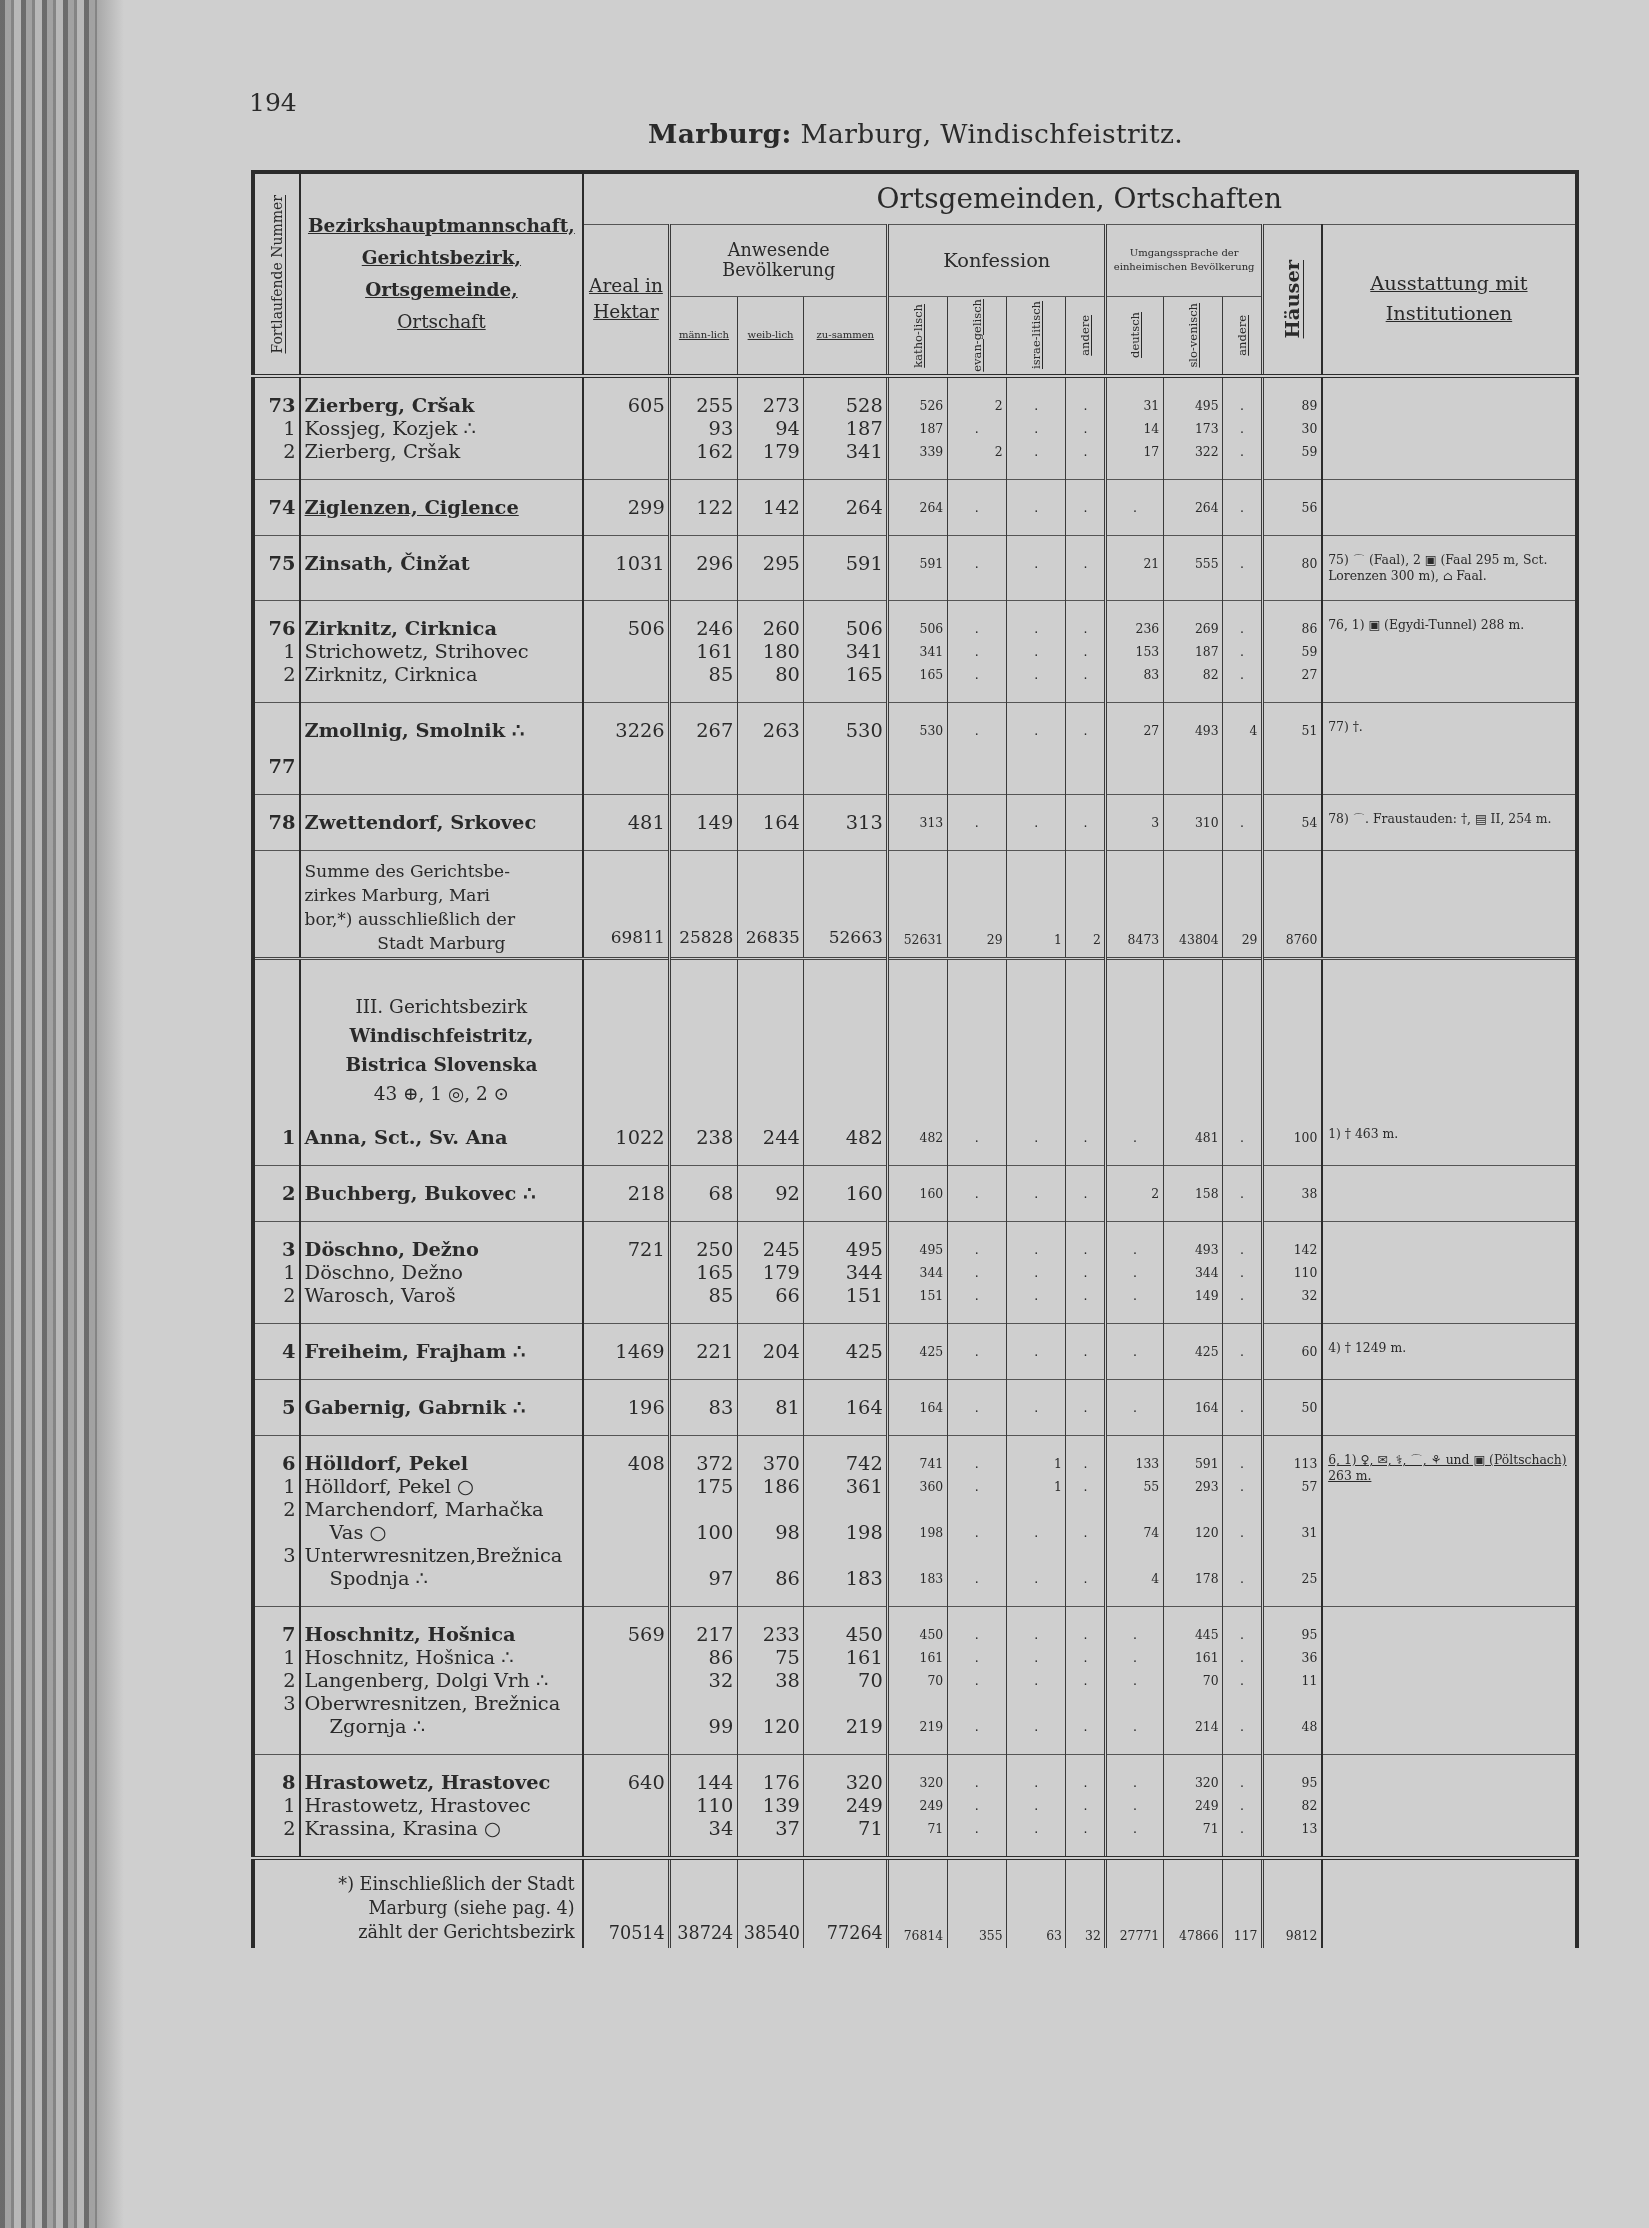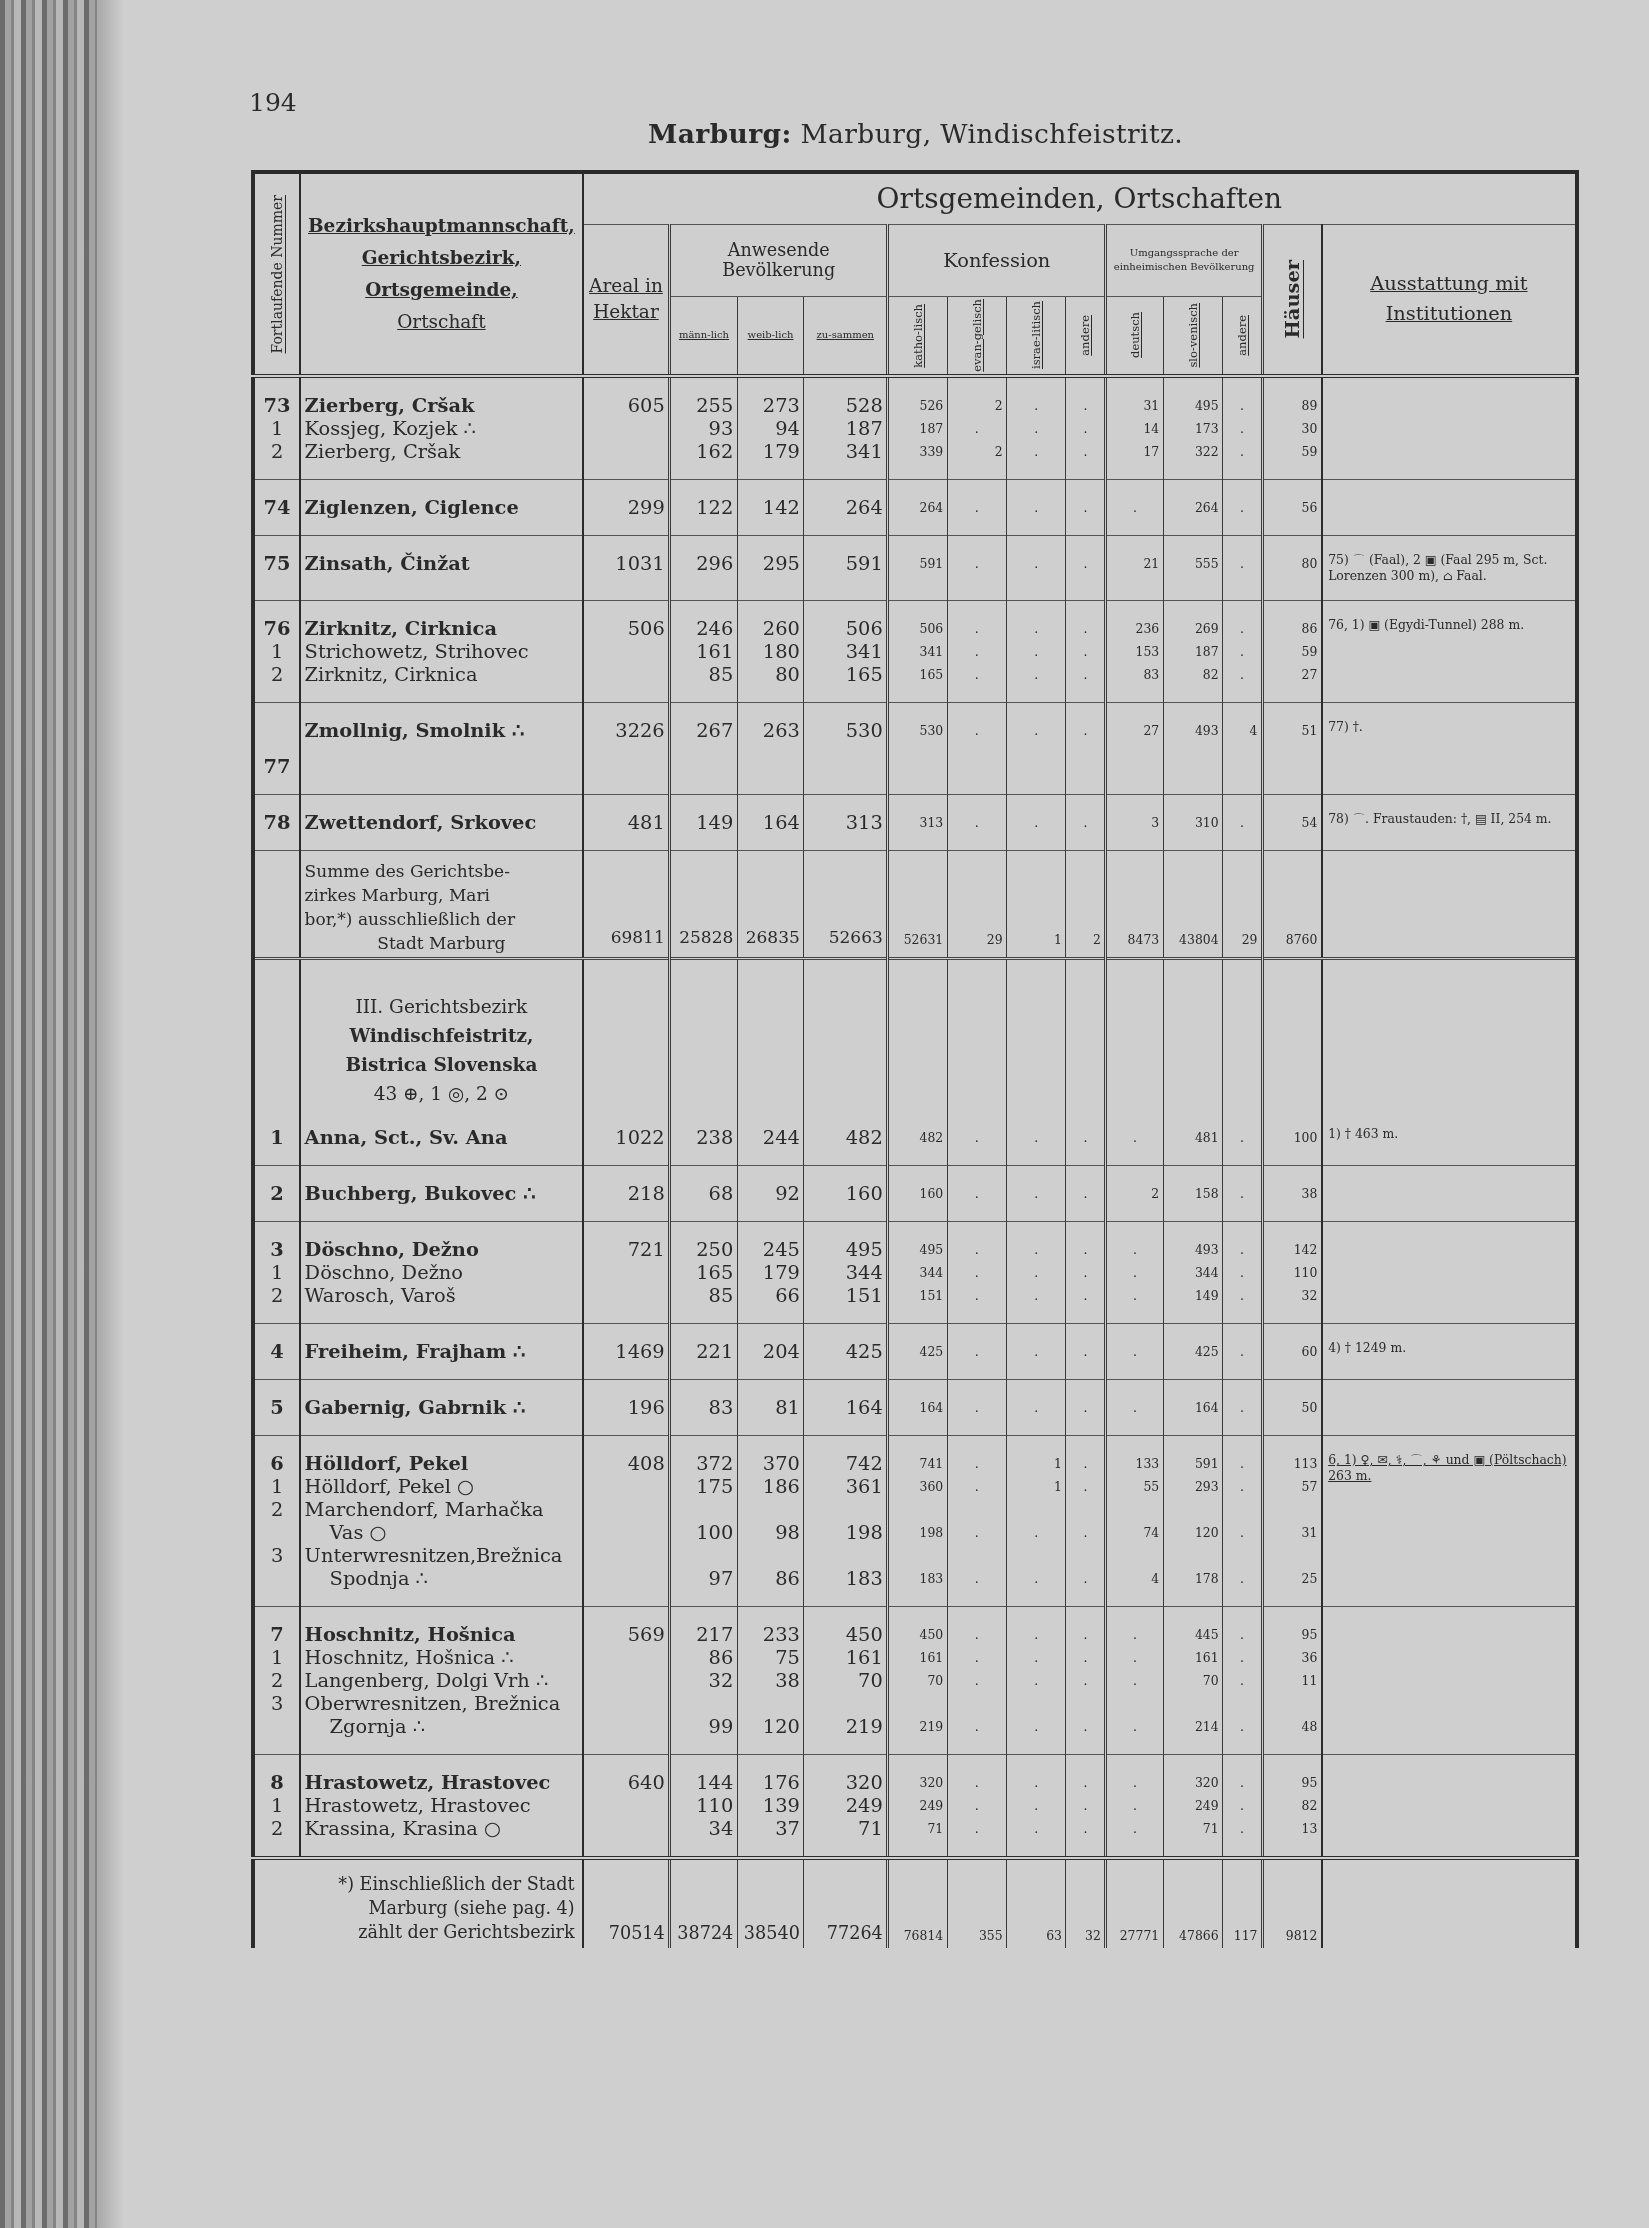--- a/index.html
+++ b/index.html
@@ -33,21 +33,21 @@
   .hdr-b { border-bottom:4.4px double #2b2b2b;text-decoration:underline; }
   .hline { border-bottom:0.9px solid #555; }
   .hd { border-bottom:3.5px double #444; }
   .vert { writing-mode:vertical-rl; transform:rotate(180deg); font-size:14px; white-space:nowrap; margin:0 auto; }
   .vert-sm { writing-mode:vertical-rl; transform:rotate(180deg); font-size:11.5px; line-height:12.4px; white-space:nowrap; margin:0 auto; }
   .small { font-size:10px; line-height:14px; }
   .num { text-align:right; }
   .numsm { text-align:right; font-size:12.4px; }
   .lines div { height:23px; line-height:23px; white-space:nowrap; }
   .lines-sm div { height:23px; line-height:23px; font-size:12.4px; text-align:right; white-space:nowrap; }
-  .nr { text-align:center; font-size:19.4px; }
+  .nr { text-align:right; font-size:19.4px; }
   .center { text-align:center; }
   .remark { font-size:12.4px; line-height:16px; padding-left:5.3px !important; }
 </style>
 </head>
 <body>
 
 <div class="binding"></div>
 <div class="binding-fade"></div>
 
 <div class="page-num">194</div>
@@ -190,21 +190,21 @@
           <div>89</div>
           <div>30</div>
           <div>59</div>
         </td>
         <td class="vb remark" style="padding: 16px 3.5px;"></td>
       </tr>
       <tr class="hline">
         <td class="lines nr" style="padding: 16px 3.5px;">
           <div style="font-weight: bold;">74</div>
         </td>
-        <td class="vb lines name" style="padding: 16px 3.5px;">
+        <td class="vb lines name" style="padding: 16px 3.5px; text-decoration: underline;">
           <div style="font-weight: bold;">Ziglenzen, Ciglence</div>
         </td>
         <td class="vb lines num" style="padding: 16px 3.5px;">
           <div>299</div>
         </td>
         <td class="vd lines num" style="padding: 16px 3.5px;">
           <div>122</div>
         </td>
         <td class="v lines num" style="padding: 16px 3.5px;">
           <div>142</div>

